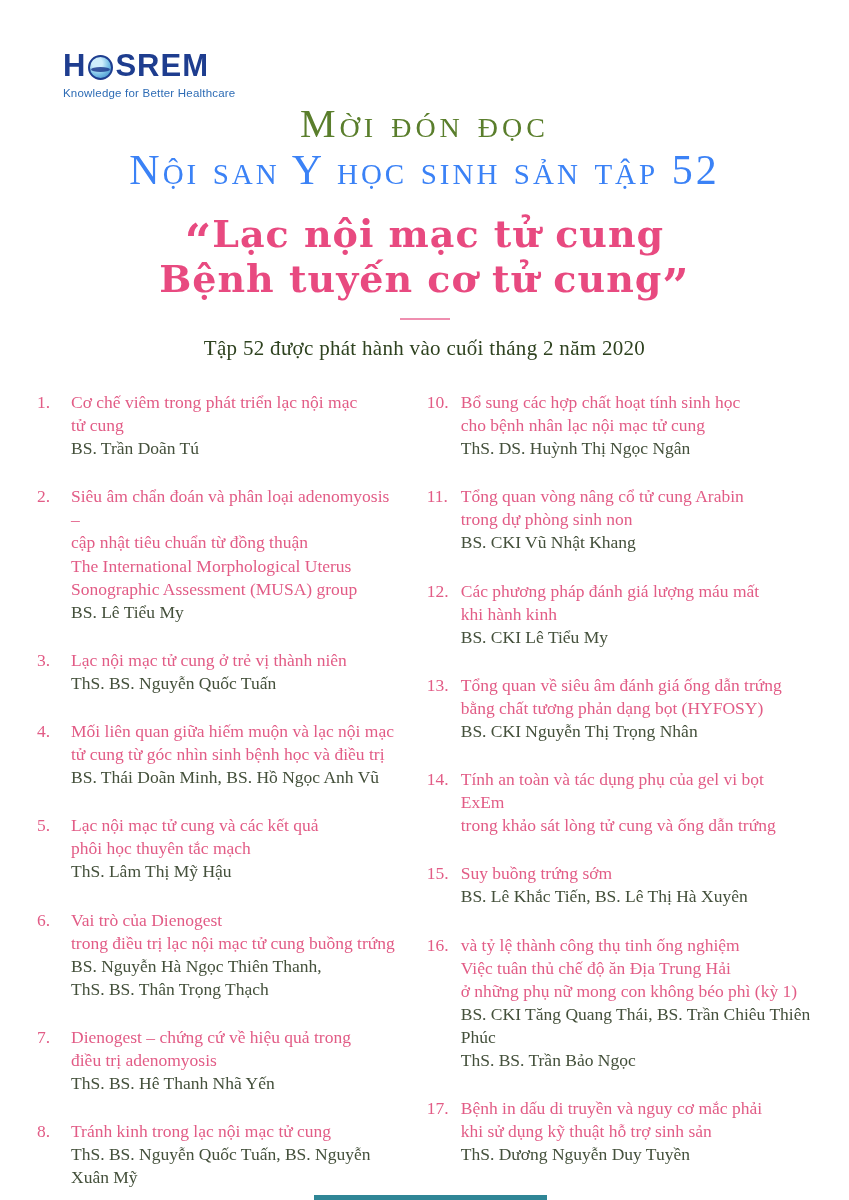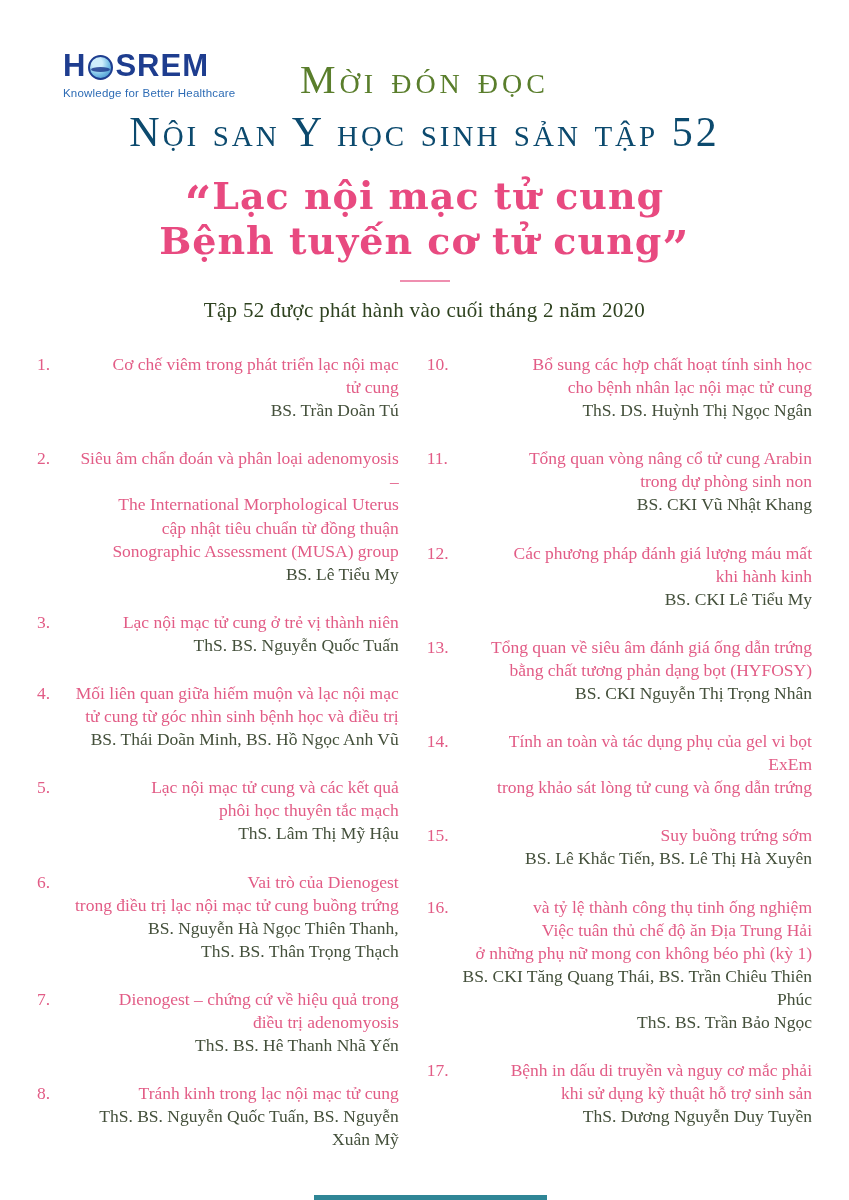--- a/index.html
+++ b/index.html
@@ -25,30 +25,30 @@
     background: radial-gradient(circle at 35% 30%, #cfeefb 0 25%, #7ec3e8 55%, #2a7fc1 100%);
     border: 2px solid #1e3d8f; margin: 0 2px; position: relative; top: 1px;
   }
   .logo-globe::after {
     content: ""; position: absolute; left: 1px; right: 1px; top: 10px; height: 5px;
     background: #1e3d8f; border-radius: 50%; opacity: .85;
   }
   .logo-tagline { color: #2e6cb5; font-size: 11.5px; margin-top: 3px; letter-spacing: .2px; }
 
   
-  .header { padding-top: 58px; text-align: center; }
+  .header { padding-top: 102px; text-align: center; }
   .invite-line {
     font-variant: small-caps;
     font-size: 40px; font-weight: normal;
     color: #5a7e2c; letter-spacing: 4px; line-height: 1.1;
   }
   .title-line {
     font-variant: small-caps;
     font-size: 42px; font-weight: normal;
-    color: #0c4a6e; letter-spacing: 3px; line-height: 1.15; margin-top: 6px;
+    color: #3b82f6; letter-spacing: 3px; line-height: 1.15; margin-top: 0;
   }
 
   
   .quote { text-align: center; margin-top: 18px; color: #e84a80; }
   .quote-line {
     font-family: "DejaVu Serif", serif;
     font-size: 38px; font-weight: bold; line-height: 1.18; letter-spacing: 1px;
   }
   .qmark {
     font-family: "DejaVu Serif", serif;
@@ -70,21 +70,21 @@
     margin: 30px auto 0; width: 775px;
   }
   .col { display: flex; flex-direction: column; }
   .col-left  { width: 368px; }
   .col-right { width: 392px; }
 
   .article { display: flex; margin-bottom: 25px; }
   .article-num {
     flex: 0 0 34px; color: #e25c86; font-size: 17.5px; line-height: 1.32;
   }
-  .article-body { flex: 1; text-align: right; }
+  .article-body { flex: 1; }
   .article-title { color: #e25c86; font-size: 17.5px; line-height: 1.32; }
   .article-authors { color: #44503b; font-size: 17.5px; line-height: 1.32; }
 
   
   .bottom-bar {
     position: absolute; left: 314px; bottom: 0;
     width: 233px; height: 5px; background: #2f8696;
   }
 </style>
 </head>
@@ -126,22 +126,22 @@
             <div class="article-authors">
               <div>BS. Trần Doãn Tú</div>
             </div>
           </div>
         </div>
         <div class="article">
           <span class="article-num">2.</span>
           <div class="article-body">
             <div class="article-title">
               <div>Siêu âm chẩn đoán và phân loại adenomyosis –</div>
+              <div>cập nhật tiêu chuẩn từ đồng thuận</div>
               <div>The International Morphological Uterus</div>
-              <div>cập nhật tiêu chuẩn từ đồng thuận</div>
               <div>Sonographic Assessment (MUSA) group</div>
             </div>
             <div class="article-authors">
               <div>BS. Lê Tiểu My</div>
             </div>
           </div>
         </div>
         <div class="article">
           <span class="article-num">3.</span>
           <div class="article-body">

